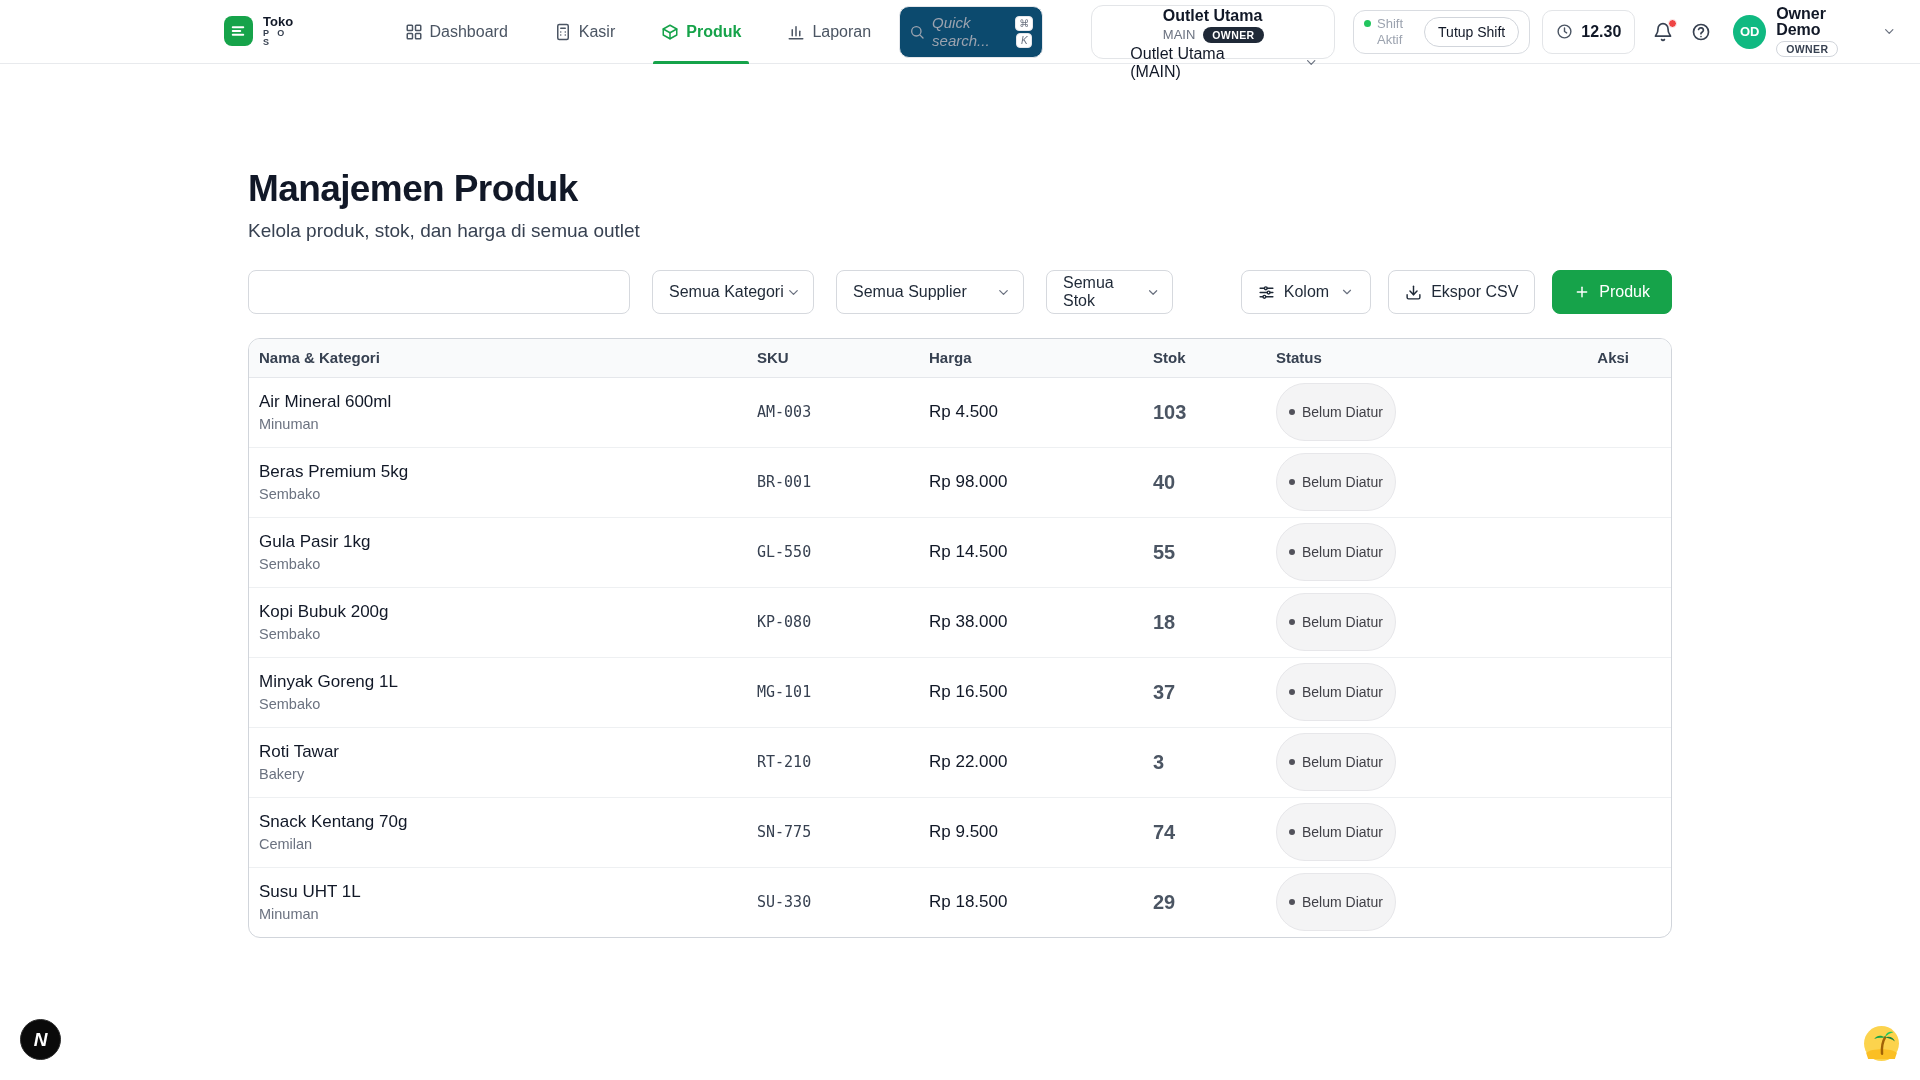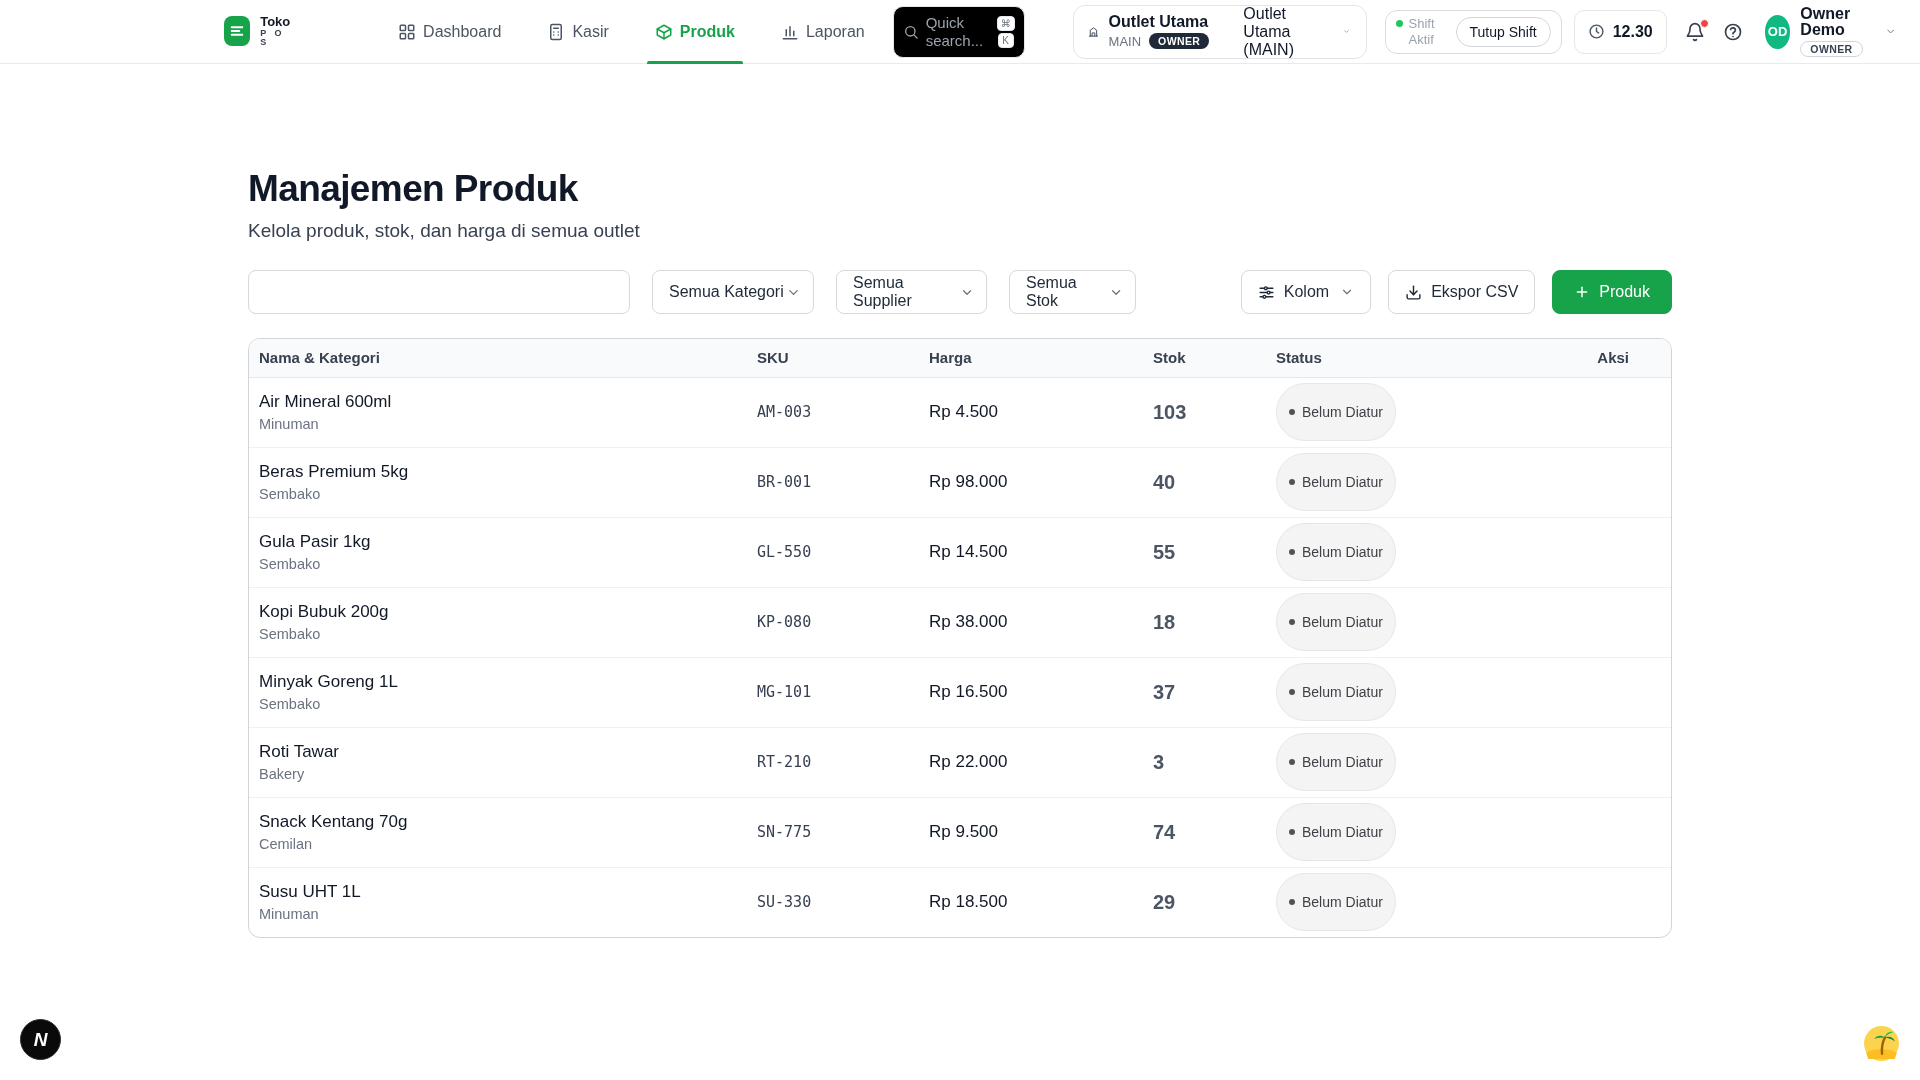--- a/index.html
+++ b/index.html
@@ -31,35 +31,35 @@
     font-size: 16px; font-weight: 500; color: #4b5563; cursor: pointer; position: relative;
   }
   .nav-item.active { color: #16a34a; font-weight: 600; }
   .nav-item.active::after {
     content: ""; position: absolute; left: -8px; right: -8px; bottom: -1px;
     height: 3px; background: #16a34a; border-radius: 2px 2px 0 0;
   }
 
   .quick-search {
     margin-left: 28px; width: 148px; height: 52px;
-    border: 1px solid #e5e7eb; border-radius: 10px; background: #000000;
+    border: 1px solid #e5e7eb; border-radius: 10px; background: #0c4a6e;
     display: flex; align-items: center; gap: 7px; padding: 0 9px;
-    color: #9ca3af; cursor: pointer;
+    color: #9ca3af; cursor: pointer; font-style: italic;
   }
   .qs-text { font-size: 15px; line-height: 1.2; width: 64px; }
   .qs-kbds { margin-left: auto; display: flex; flex-direction: column; gap: 2px; align-items: center; }
   .kbd {
     font-size: 10px; color: #6b7280; border: 1px solid #e5e7eb; border-radius: 4px;
     min-width: 16px; height: 15px; display: flex; align-items: center; justify-content: center;
     background: #fff; padding: 0 3px;
   }
 
   .outlet-group {
     margin-left: 48px; height: 54px; border: 1px solid #e3e5e8; border-radius: 12px;
-    display: flex; align-items: center; gap: 10px; padding: 0 14px; background: #fff;
+    display: flex; align-items: center; gap: 2px; padding: 0 14px; background: #fff; flex-direction: column;
   }
   .outlet-icon { color: #374151; }
   .outlet-info { display: flex; flex-direction: column; gap: 3px; }
   .outlet-name { font-size: 16px; font-weight: 600; color: #111827; line-height: 1; }
   .outlet-sub { display: flex; align-items: center; gap: 8px; }
   .outlet-code { font-size: 13px; color: #6b7280; }
   .owner-pill {
     background: #1f2937; color: #fff; font-size: 10.5px; font-weight: 700;
     padding: 2px 9px; border-radius: 999px; letter-spacing: 0.4px;
   }
@@ -115,21 +115,21 @@
   .filters { margin-top: 28px; display: flex; align-items: center; gap: 22px; }
   .search-input {
     width: 382px; height: 44px; border: 1px solid #d6d9de; border-radius: 8px;
     padding: 0 14px; font-size: 16px; font-family: inherit; color: #111827; background: #fff; outline: none;
   }
   .select {
     height: 44px; border: 1px solid #d6d9de; border-radius: 8px; background: #fff;
     display: flex; align-items: center; justify-content: space-between;
     padding: 0 12px 0 16px; font-size: 16px; color: #1f2937; cursor: pointer;
   }
-  .w-kategori { width: 162px; } .w-supplier { width: 151px; } .w-stok { width: 127px; }
+  .w-kategori { width: 162px; } .w-supplier { width: 188px; } .w-stok { width: 127px; }
   .right-actions { margin-left: auto; display: flex; align-items: center; gap: 17px; }
   .btn {
     height: 44px; border: 1px solid #d6d9de; border-radius: 8px; background: #fff;
     display: flex; align-items: center; gap: 9px; padding: 0 16px;
     font-size: 16px; color: #1f2937; font-family: inherit; cursor: pointer;
   }
   .btn .chev { margin-left: 2px; }
   .btn-primary {
     background: #16a34a; border: 1px solid #16a34a; color: #fff; padding: 0 21px; font-weight: 500;
   }

